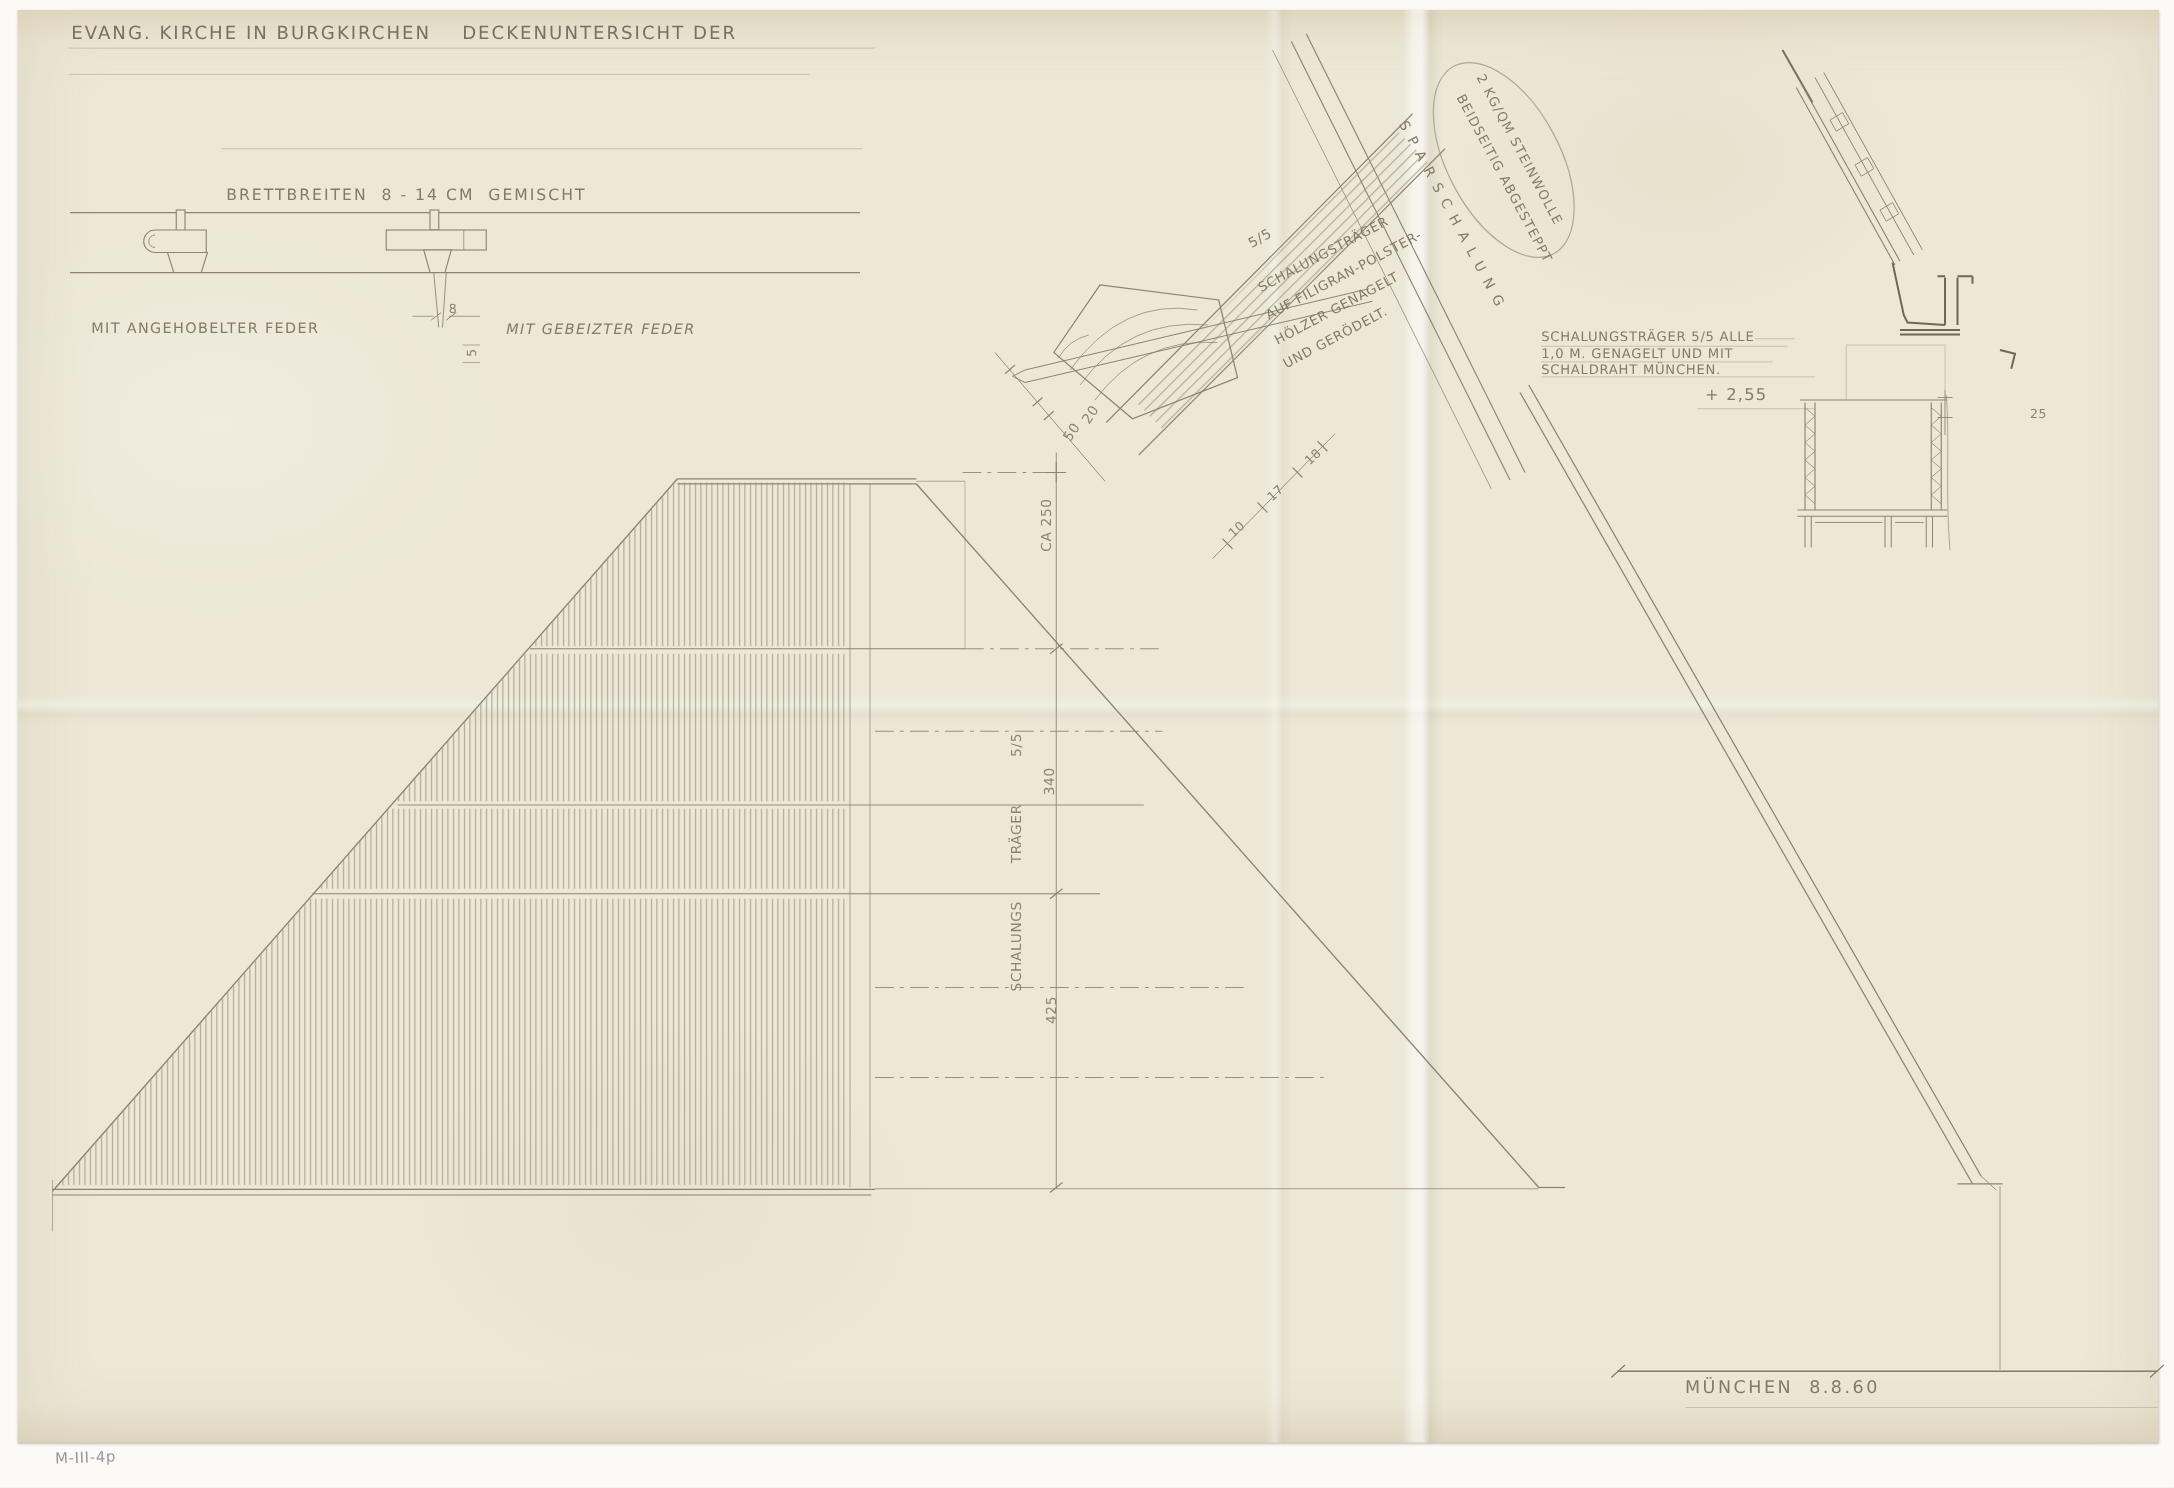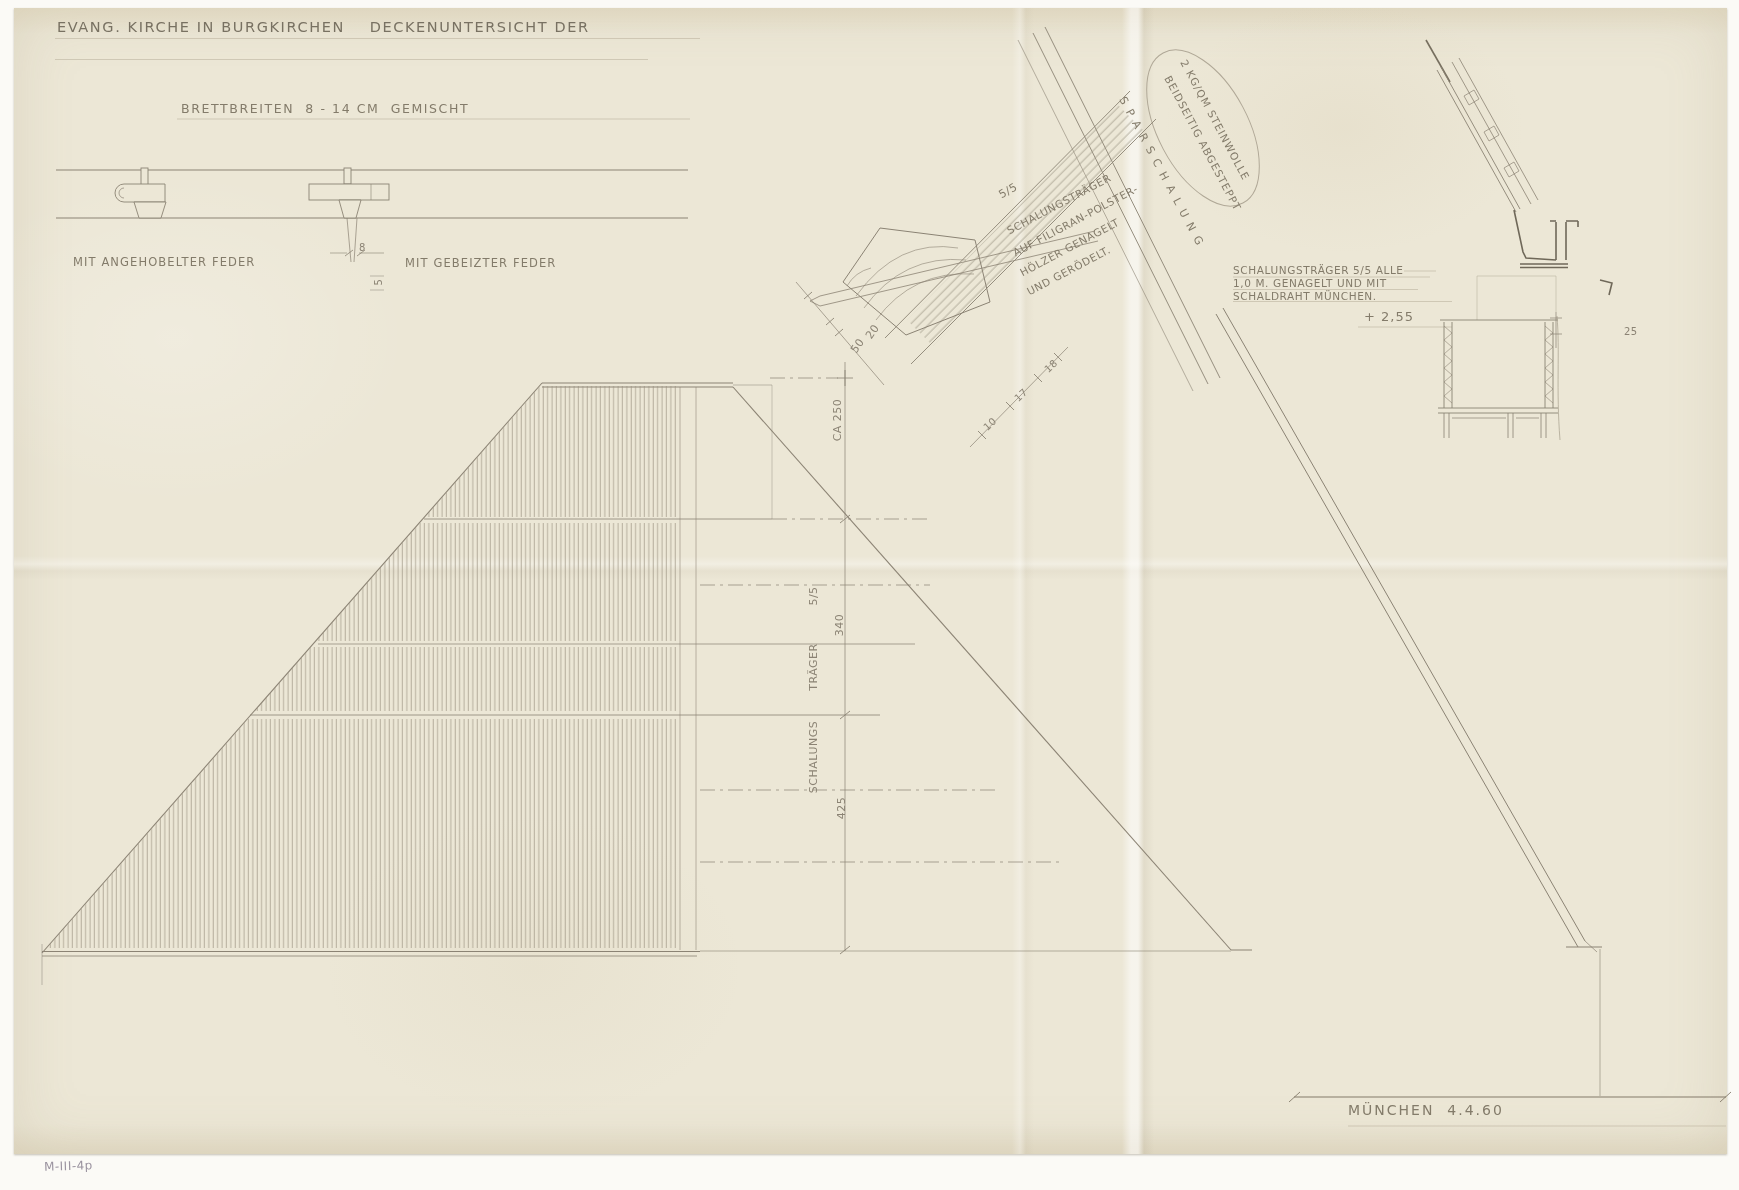--- a/index.html
+++ b/index.html
@@ -13,21 +13,21 @@
       radial-gradient(300px 220px at 520px 960px, rgba(185,168,130,.08), transparent 70%),
       radial-gradient(340px 240px at 160px 330px, rgba(255,255,255,.20), transparent 70%),
       linear-gradient(to right, transparent 1108px, rgba(255,255,255,.55) 1117px, rgba(255,255,255,.55) 1124px, rgba(128,116,92,.10) 1130px, transparent 1140px),
       linear-gradient(to right, transparent 998px, rgba(255,255,255,.28) 1006px, rgba(136,124,98,.06) 1012px, transparent 1020px),
       linear-gradient(to bottom, transparent 548px, rgba(255,255,255,.30) 556px, rgba(136,124,98,.06) 563px, transparent 572px),
       linear-gradient(to bottom, rgba(214,202,170,.35), transparent 26px),
       linear-gradient(to top, rgba(205,192,160,.30), transparent 30px);}
   svg.lines{position:absolute;left:0;top:0;}
   .hw{position:absolute;color:#837b6a;white-space:pre;letter-spacing:1px;line-height:1.1;}
   .t-title{font-size:14.5px;letter-spacing:1.6px;color:#787162;}
-  .t-sub{font-size:12.5px;letter-spacing:1.6px;}
+  .t-sub{font-size:12.5px;letter-spacing:1.6px;margin-top:47px;}
   .t-label{font-size:11.5px;letter-spacing:1.1px;}
   .t-note{font-size:10.5px;letter-spacing:.6px;}
   .t-dim{font-size:10px;letter-spacing:.5px;color:#8b8374;}
   .t-lvl{font-size:13px;letter-spacing:1px;text-align:center;}
   .vcen{transform:translate(-50%,-50%) rotate(-90deg);}
   .mark{font-size:12px;color:#9b94a0;letter-spacing:.5px;transform:rotate(-2deg);}
 </style>
 </head>
 <body>
 
@@ -180,21 +180,21 @@
     <g stroke="#837b6a" fill="none">
       <path d="M1294,1097 H1726" stroke-width="1.1"></path>
       <path d="M1289,1102 L1300,1092 M1720,1102 L1731,1092" stroke-width="0.9"></path>
     </g>
   </svg>
 
   <div class="hw t-title" style="left:57px;top:20px;">EVANG. KIRCHE IN BURGKIRCHEN    DECKENUNTERSICHT DER</div>
   <div class="hw t-sub" style="left:181px;top:102px;">BRETTBREITEN  8 - 14 CM  GEMISCHT</div>
 
   <div class="hw t-label" style="left:73px;top:256px;">MIT ANGEHOBELTER FEDER</div>
-  <div class="hw t-label" style="left:405px;top:257px;">MIT GEBEIZTER FEDER</div>
+  <div class="hw t-label" style="left:405px;top:257px;font-style:italic;">MIT GEBEIZTER FEDER</div>
   <div class="hw t-dim" style="left:359px;top:242px;">8</div>
   <div class="hw t-dim vcen" style="left:378px;top:282px;">5</div>
 
   <div class="hw t-note" style="left:1000px;top:190px;transform-origin:0 50%;transform:rotate(-30deg);font-size:11px;">5/5</div>
   <div class="hw t-note" style="left:1008px;top:226px;transform-origin:0 50%;transform:rotate(-28deg);">SCHALUNGSTRÄGER</div>
   <div class="hw t-note" style="left:1014px;top:248px;transform-origin:0 50%;transform:rotate(-28deg);">AUF FILIGRAN-POLSTER-</div>
   <div class="hw t-note" style="left:1021px;top:268px;transform-origin:0 50%;transform:rotate(-28deg);">HÖLZER GENAGELT</div>
   <div class="hw t-note" style="left:1028px;top:287px;transform-origin:0 50%;transform:rotate(-28deg);">UND GERÖDELT.</div>
   <div class="hw t-note" style="left:1127px;top:95px;transform-origin:0 0;transform:rotate(62deg);letter-spacing:7px;font-size:11px;">SPARSCHALUNG</div>
   <div class="hw t-note" style="left:1188px;top:58px;transform-origin:0 0;transform:rotate(62deg);font-size:10.5px;letter-spacing:1px;">2 KG/QM STEINWOLLE</div>
@@ -213,15 +213,15 @@
   <div class="hw t-dim vcen" style="left:840px;top:625px;font-size:11px;">340</div>
   <div class="hw t-dim vcen" style="left:842px;top:808px;font-size:11px;">425</div>
 
   <div class="hw t-note" style="left:1233px;top:265px;">SCHALUNGSTRÄGER 5/5 ALLE</div>
   <div class="hw t-note" style="left:1233px;top:278px;">1,0 M. GENAGELT UND MIT</div>
   <div class="hw t-note" style="left:1233px;top:290.5px;">SCHALDRAHT MÜNCHEN.</div>
   <div class="hw t-lvl" style="left:1364px;top:310px;">+ 2,55</div>
 
   <div class="hw t-dim" style="left:1624px;top:326px;">25</div>
 
-  <div class="hw" style="left:1348px;top:1103px;font-size:14px;letter-spacing:2px;">MÜNCHEN  4.4.60</div>
+  <div class="hw" style="left:1348px;top:1103px;font-size:14px;letter-spacing:2px;">MÜNCHEN  8.8.60</div>
   <div class="hw mark" style="left:44px;top:1160px;">M-III-4p</div>
 </div>
 
 </body></html>

